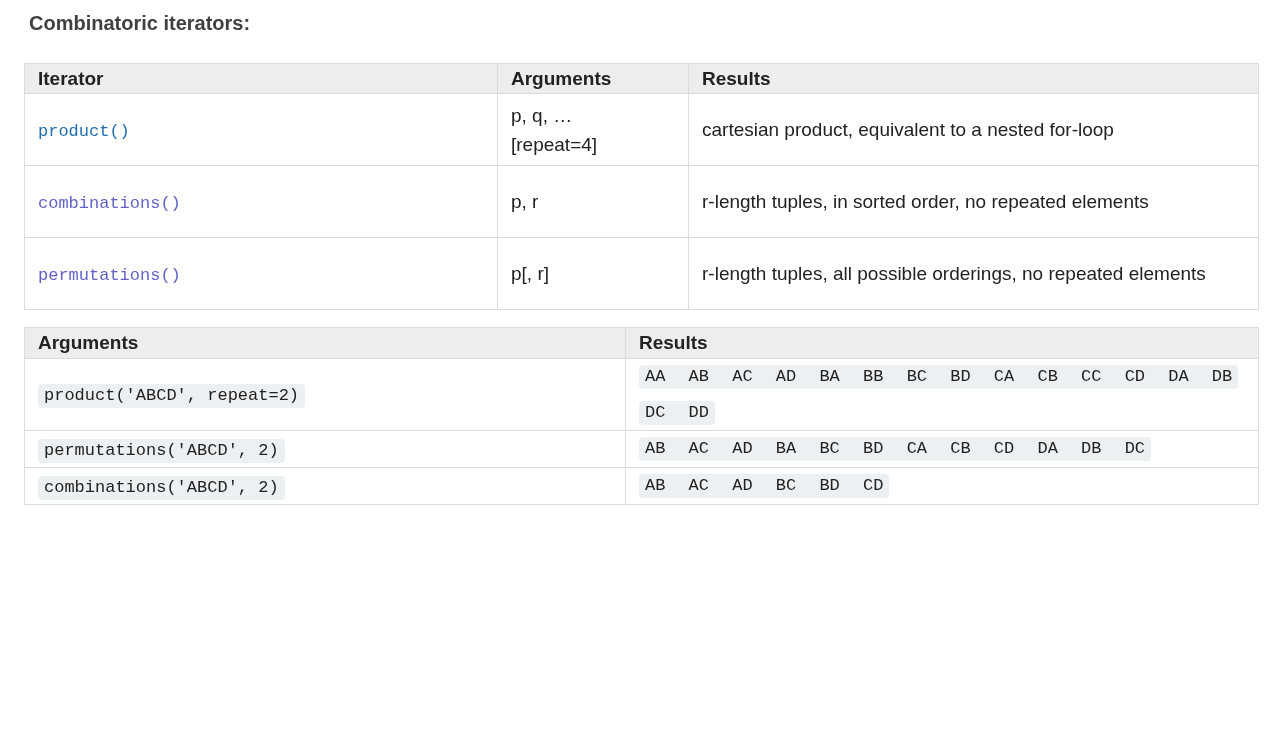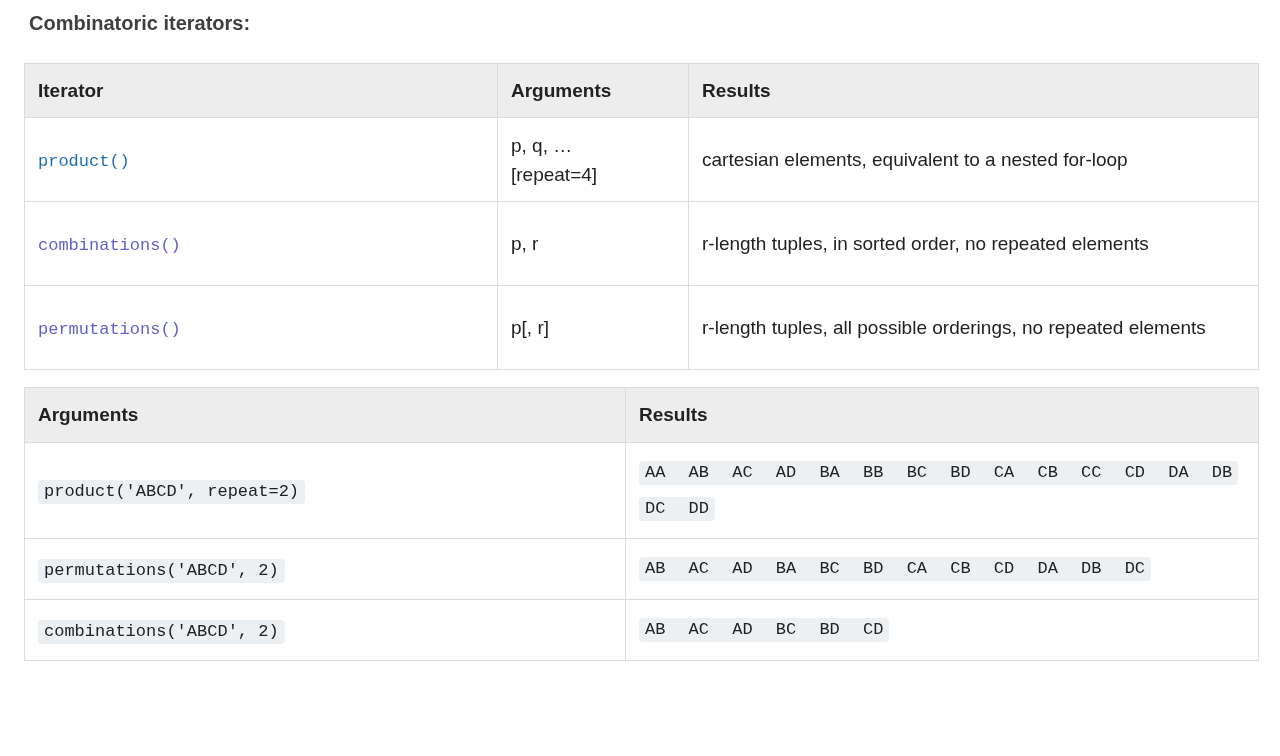--- a/index.html
+++ b/index.html
@@ -24,30 +24,30 @@
     border-collapse: collapse;
     table-layout: fixed;
     width: 1234px;
     font-size: 19px;
   }
   .t1 { margin-bottom: 17px; }
   th, td {
     border: 1px solid #dcdcdc;
     text-align: left;
     vertical-align: middle;
-    padding: 12px 13px;
+    padding: 0 13px;
     line-height: 1.55;
   }
   thead th {
     background: #ededed;
     font-weight: bold;
     font-size: 19px;
     height: 27px;
   }
-  .t1 tbody tr { height: 84px; }
+  .t1 tbody tr { height: 72px; }
   .t2 tbody tr.tall { height: 72px; }
   .t2 tbody tr.short { height: 33px; }
   .code, .fn-link {
     font-family: "Liberation Mono", "DejaVu Sans Mono", monospace;
     font-size: 17px;
   }
   .fn-link {
     color: #1f6fb2;
     text-decoration: none;
     cursor: pointer;
@@ -95,21 +95,21 @@
         <th>Arguments</th>
         <th>Results</th>
       </tr>
     </thead>
     <tbody>
       <tr>
         <td><a class="fn-link">product()</a></td>
         <td>
             <div class="args">p, q, … [repeat=4]</div>
           </td>
-        <td>cartesian elements, equivalent to a nested for-loop</td>
+        <td>cartesian product, equivalent to a nested for-loop</td>
       </tr>
       <tr>
         <td><a class="fn-link">combinations()</a></td>
         <td>
             <div class="args">p, r</div>
           </td>
         <td>r-length tuples, in sorted order, no repeated elements</td>
       </tr>
       <tr>
         <td><a class="fn-link">permutations()</a></td>

